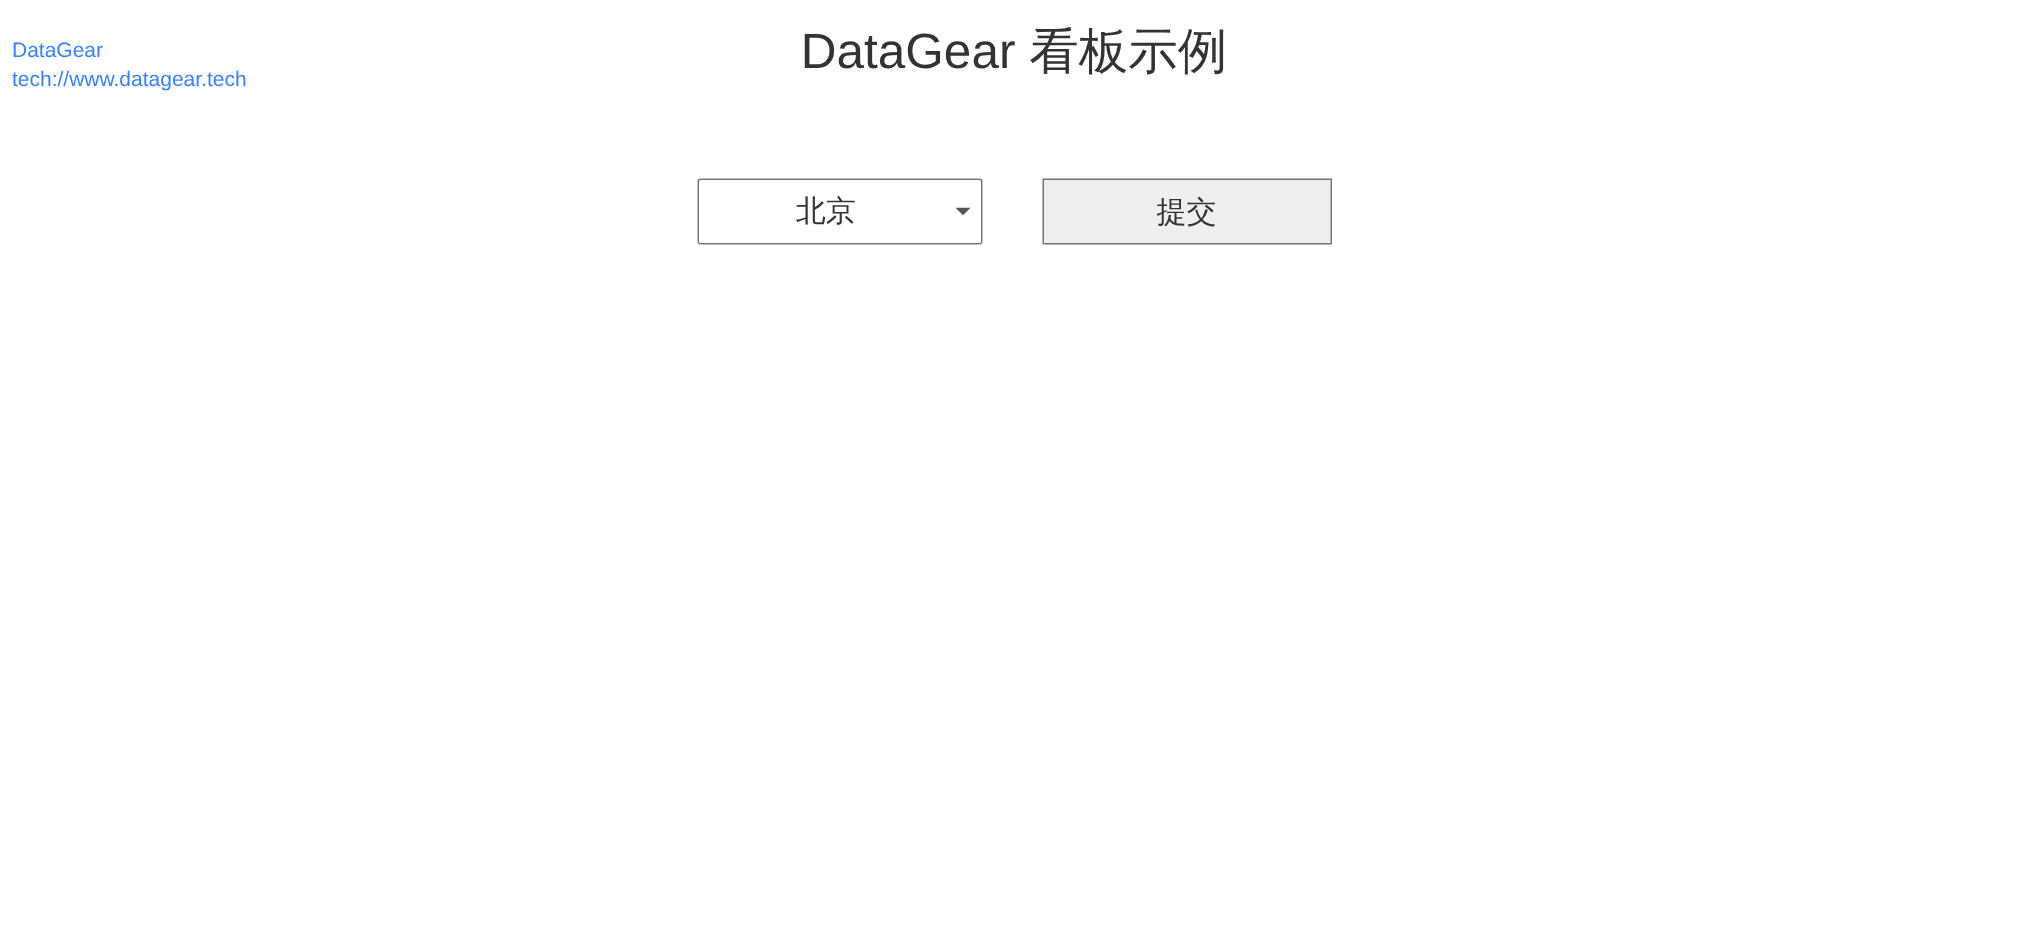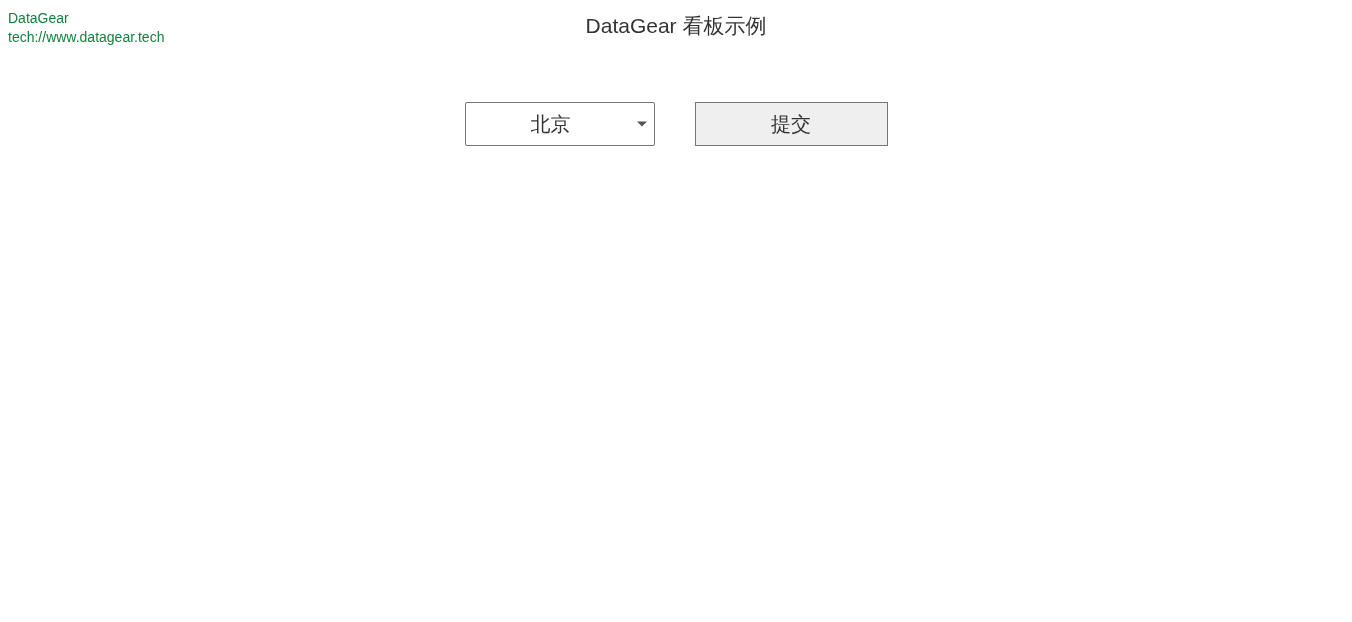--- a/index.html
+++ b/index.html
@@ -10,29 +10,29 @@
     body {
       font-family: "Microsoft YaHei", "Segoe UI", Arial, sans-serif;
       background: #ffffff;
       width: 1352px;
       height: 622px;
       overflow: hidden;
       color: #333;
     }
     .top-left-info {
       position: absolute;
-      top: 9px;
+      top: 24px;
       left: 8px;
       font-size: 14px;
       line-height: 1.35;
-      color: #15803d;
+      color: #3b82f6;
     }
     .page-title {
       text-align: center;
-      font-size: 21px;
+      font-size: 33px;
       color: #333;
       font-weight: 400;
       padding-top: 12px;
     }
     .form-row {
       display: flex;
       justify-content: center;
       gap: 40px;
       margin-top: 62px;
     }

